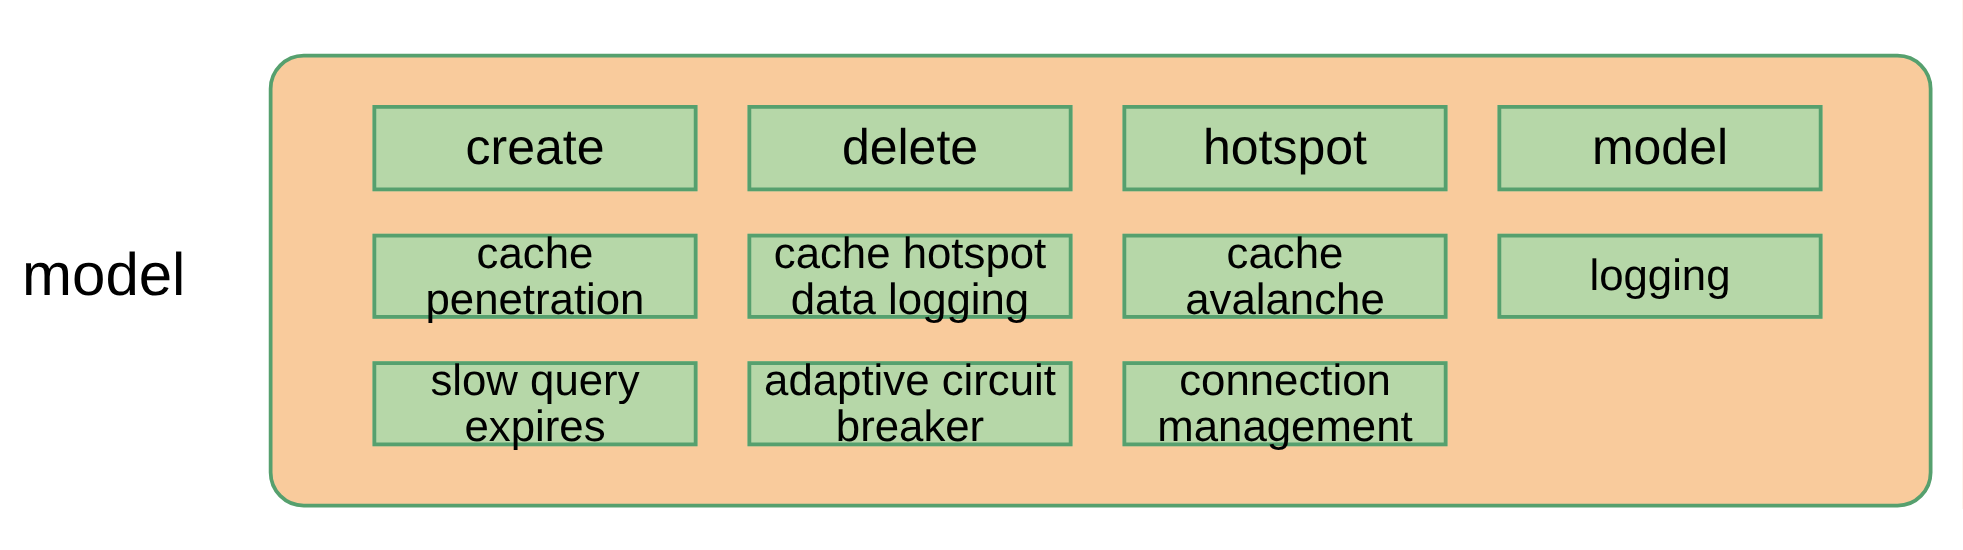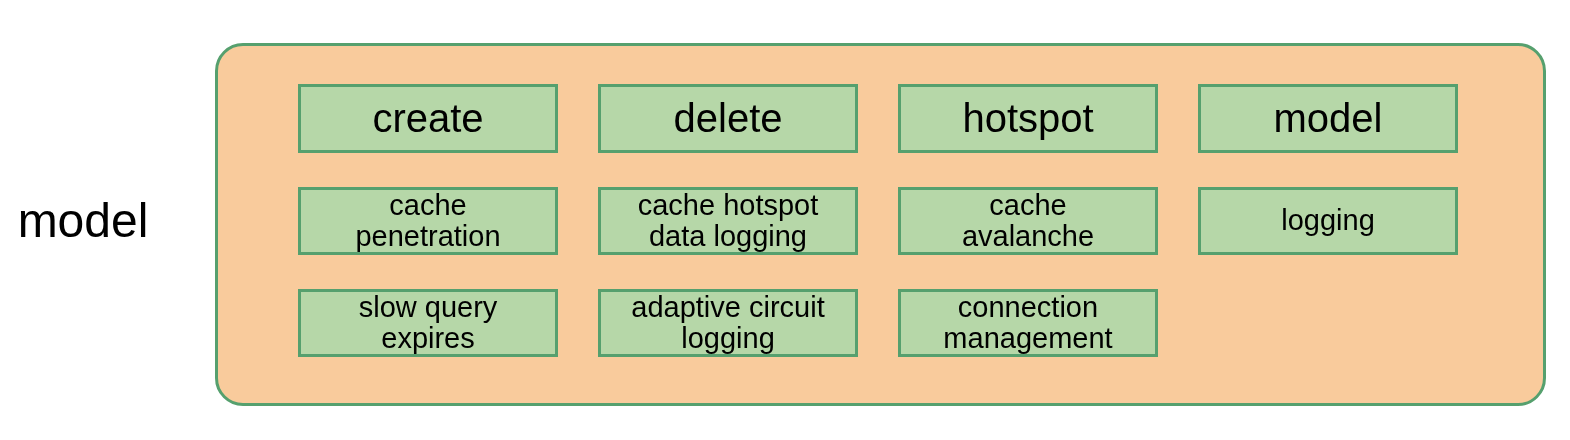--- a/index.html
+++ b/index.html
@@ -48,21 +48,21 @@
   }
   .cell {
     box-sizing: border-box;
     background: var(--box-fill, #B6D7A8);
     border: 3px solid var(--box-border, #56A06E);
     display: flex;
     align-items: center;
     justify-content: center;
     text-align: center;
     white-space: pre-line;
-    font-size: 29px;
+    font-size: 35px;
     line-height: 1.07;
   }
   .cell.primary {
     font-size: 40px;
   }
 </style>
 </head>
 <body>
 
 <div class="canvas">
@@ -80,19 +80,19 @@
 penetration</div>
       <div class="cell">cache hotspot
 data logging</div>
       <div class="cell">cache
 avalanche</div>
 
       <div class="cell">logging</div>
       <div class="cell">slow query
 expires</div>
       <div class="cell">adaptive circuit
-logging</div>
+breaker</div>
       <div class="cell">connection
 management</div>
 
     </div>
   </div>
 </div>
 
 </body></html>

